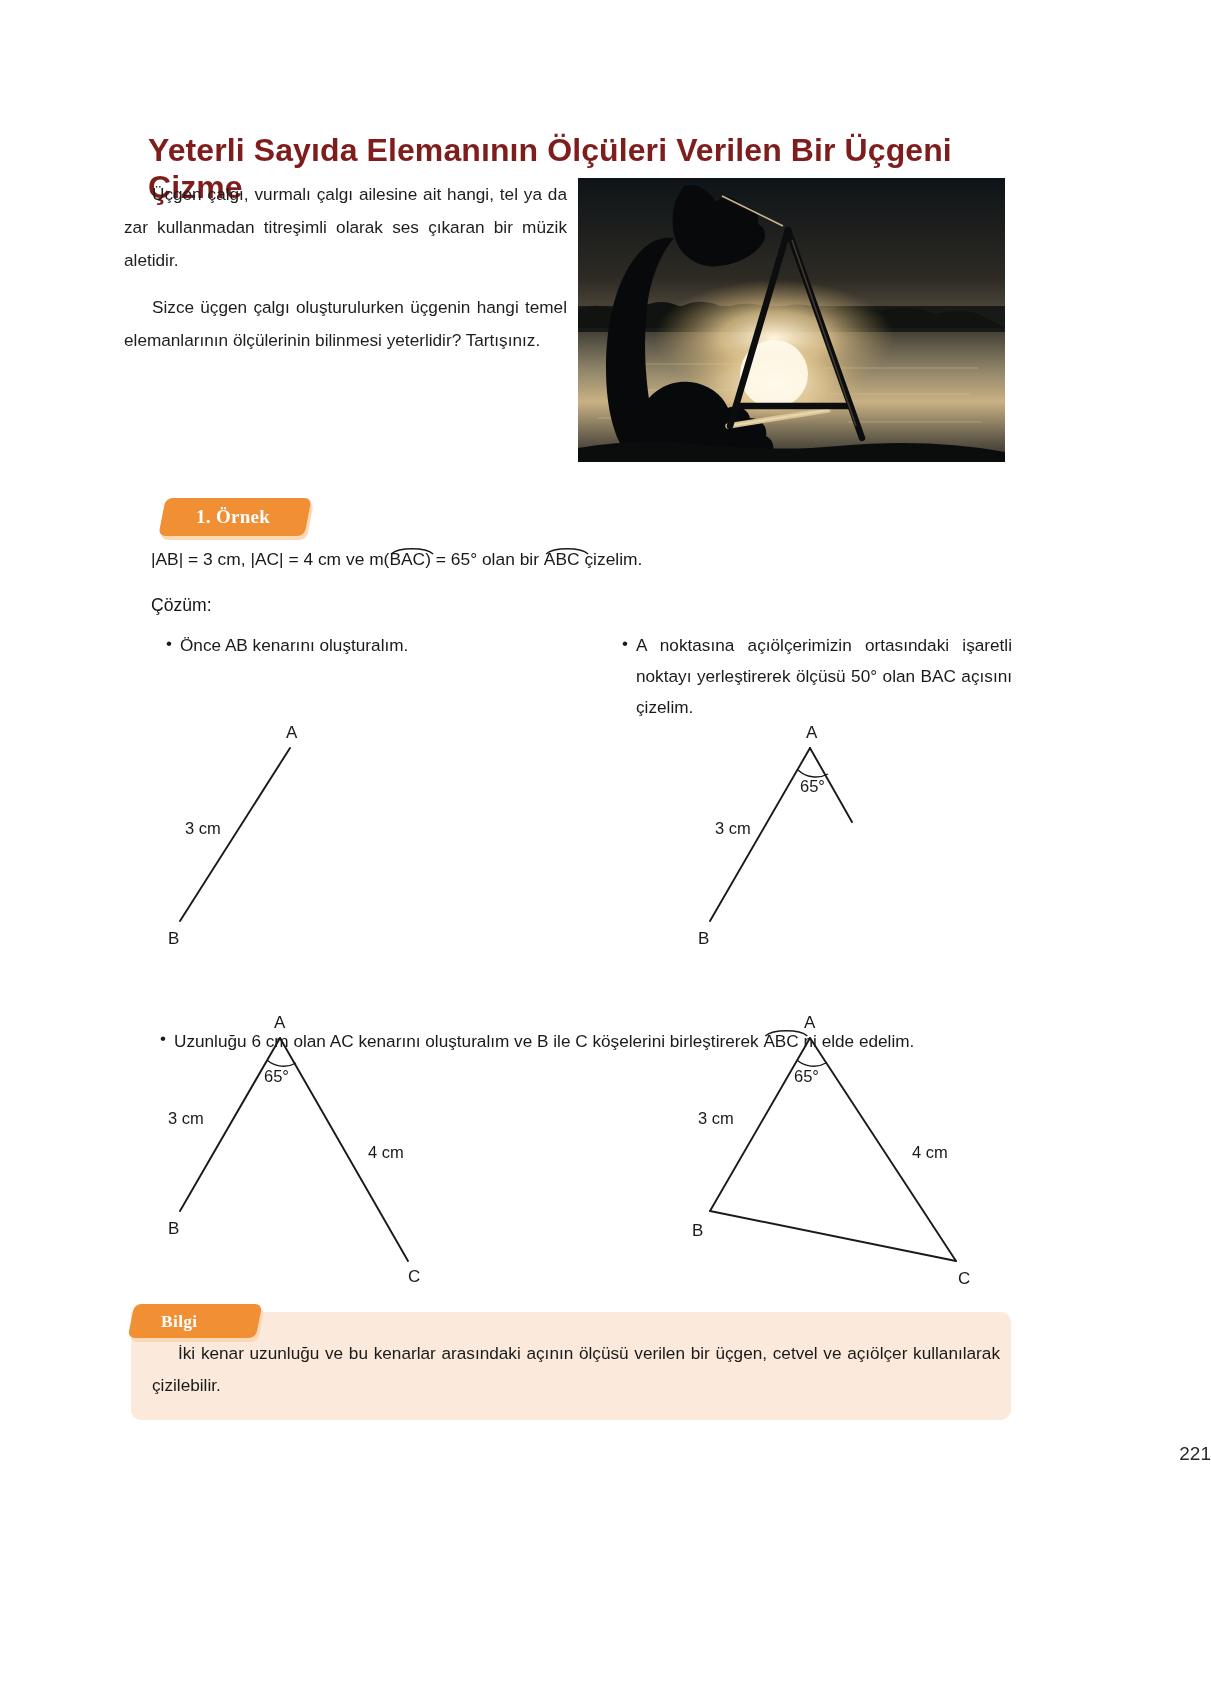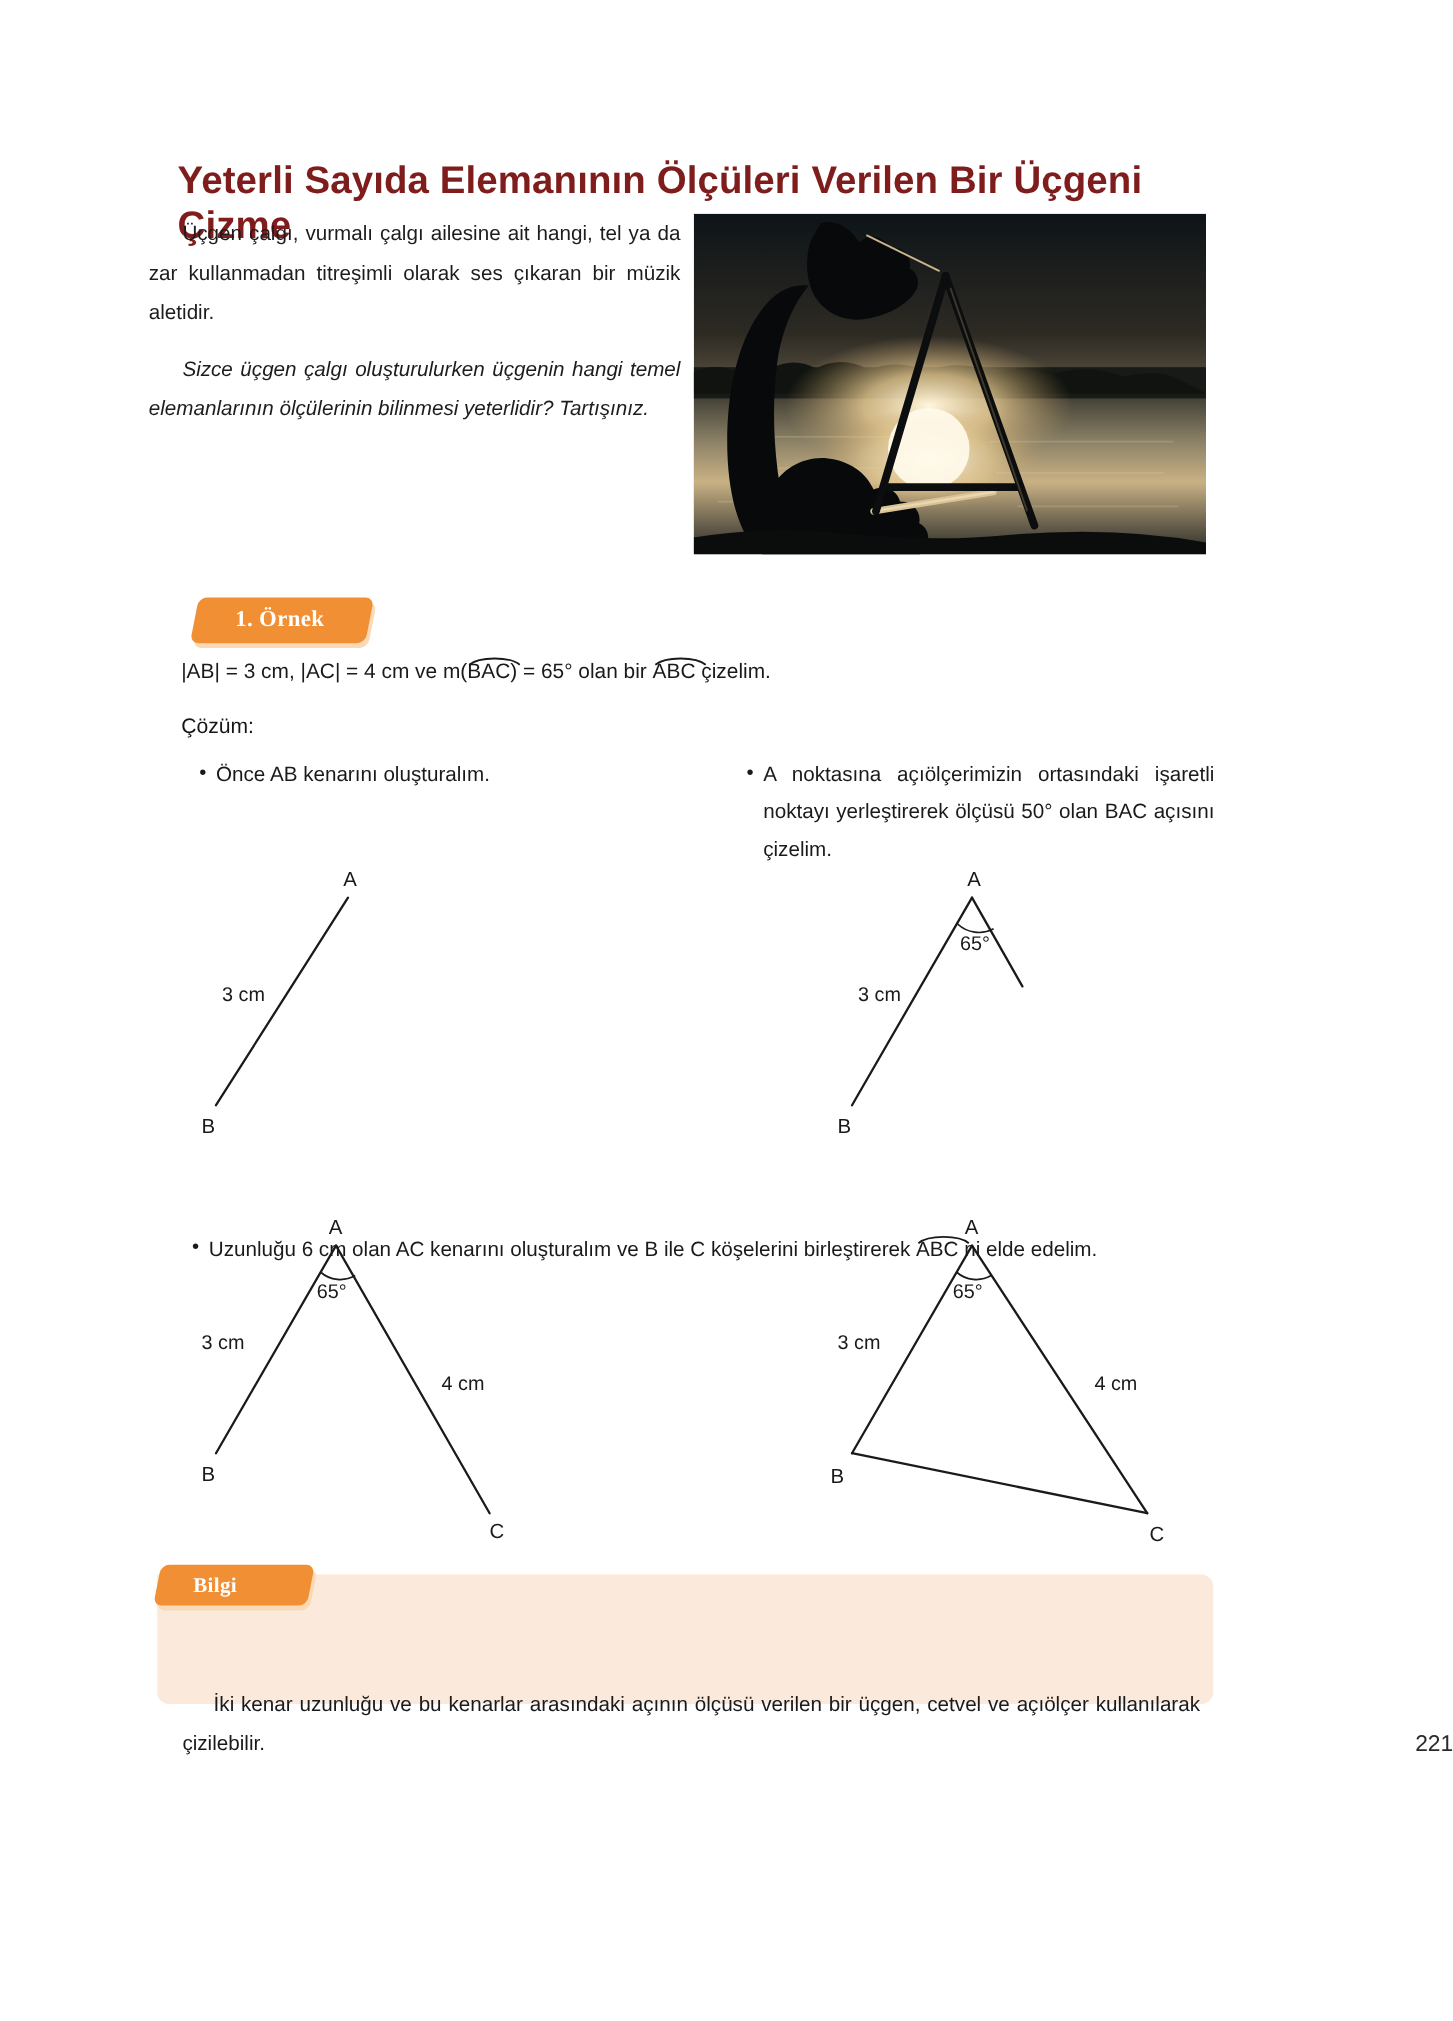--- a/index.html
+++ b/index.html
@@ -44,21 +44,21 @@
   }
   .para {
     font-size: 17.2px;
     line-height: 33px;
     text-align: justify;
     text-indent: 28px;
     margin: 0 0 14px 0;
     color: #1d1d1d;
     hyphens: manual;
   }
-  .para.last { margin-bottom: 0; font-style: italic; }
+  .para.last { margin-bottom: 0; }
 
   
   .photo {
     position: absolute;
     left: 578px;
     top: 178px;
     width: 427px;
     height: 284px;
     overflow: hidden;
     border: 0;
@@ -195,21 +195,21 @@
     top: 1312px;
     width: 880px;
     height: 108px;
     background: #FBEADB;
     border-radius: 0 10px 10px 10px;
     box-sizing: border-box;
   }
   .bilgi-text {
     position: absolute;
     left: 152px;
-    top: 1404px;
+    top: 1337px;
     width: 848px;
     font-size: 17.2px;
     line-height: 32px;
     text-align: justify;
     text-indent: 26px;
     color: #1a1a1a;
   }
 
   
   .page-number {

